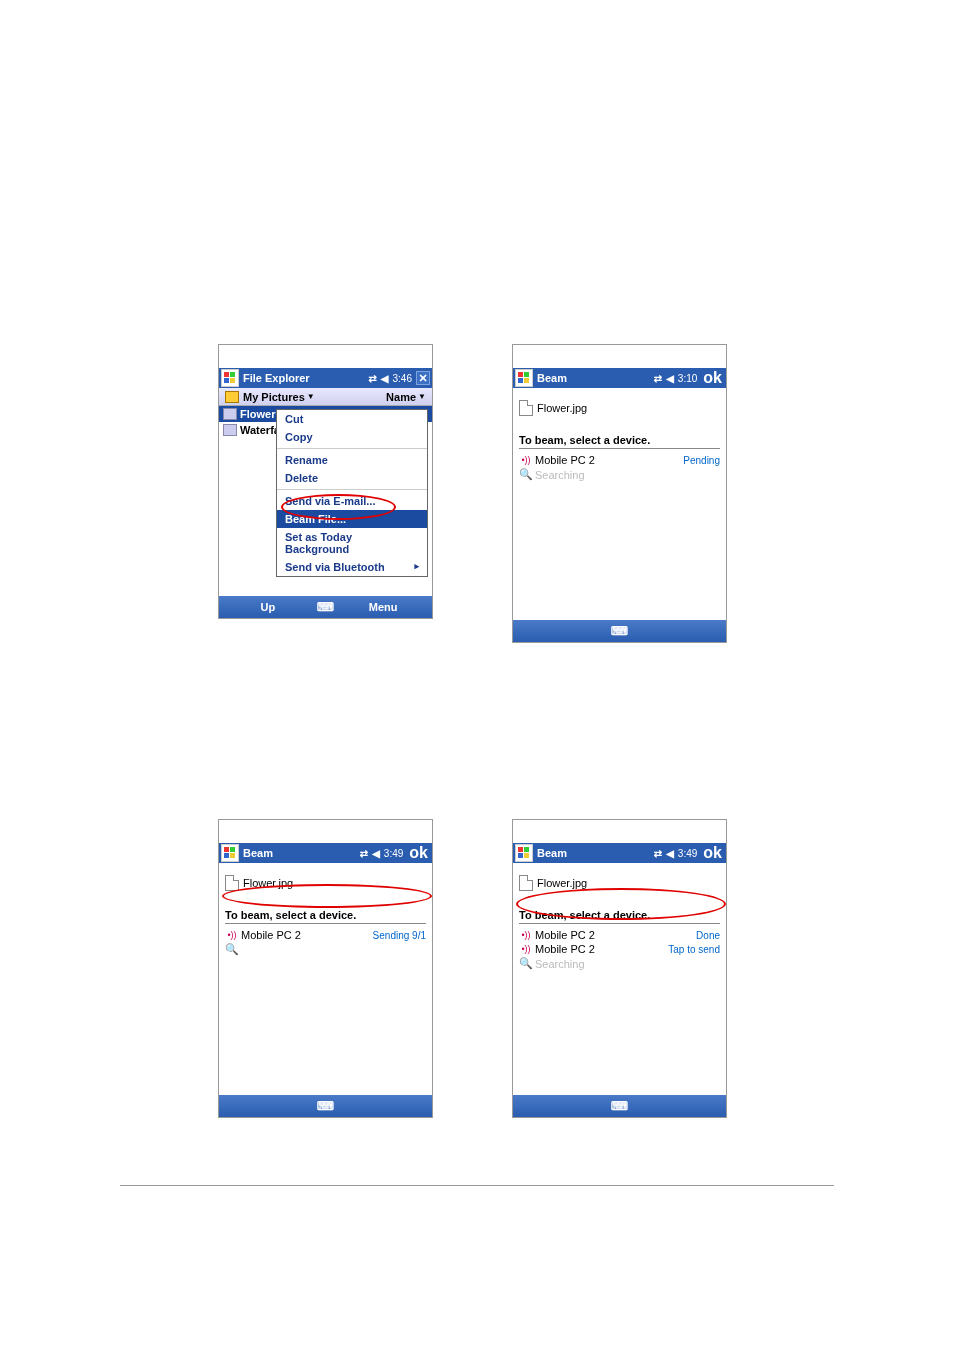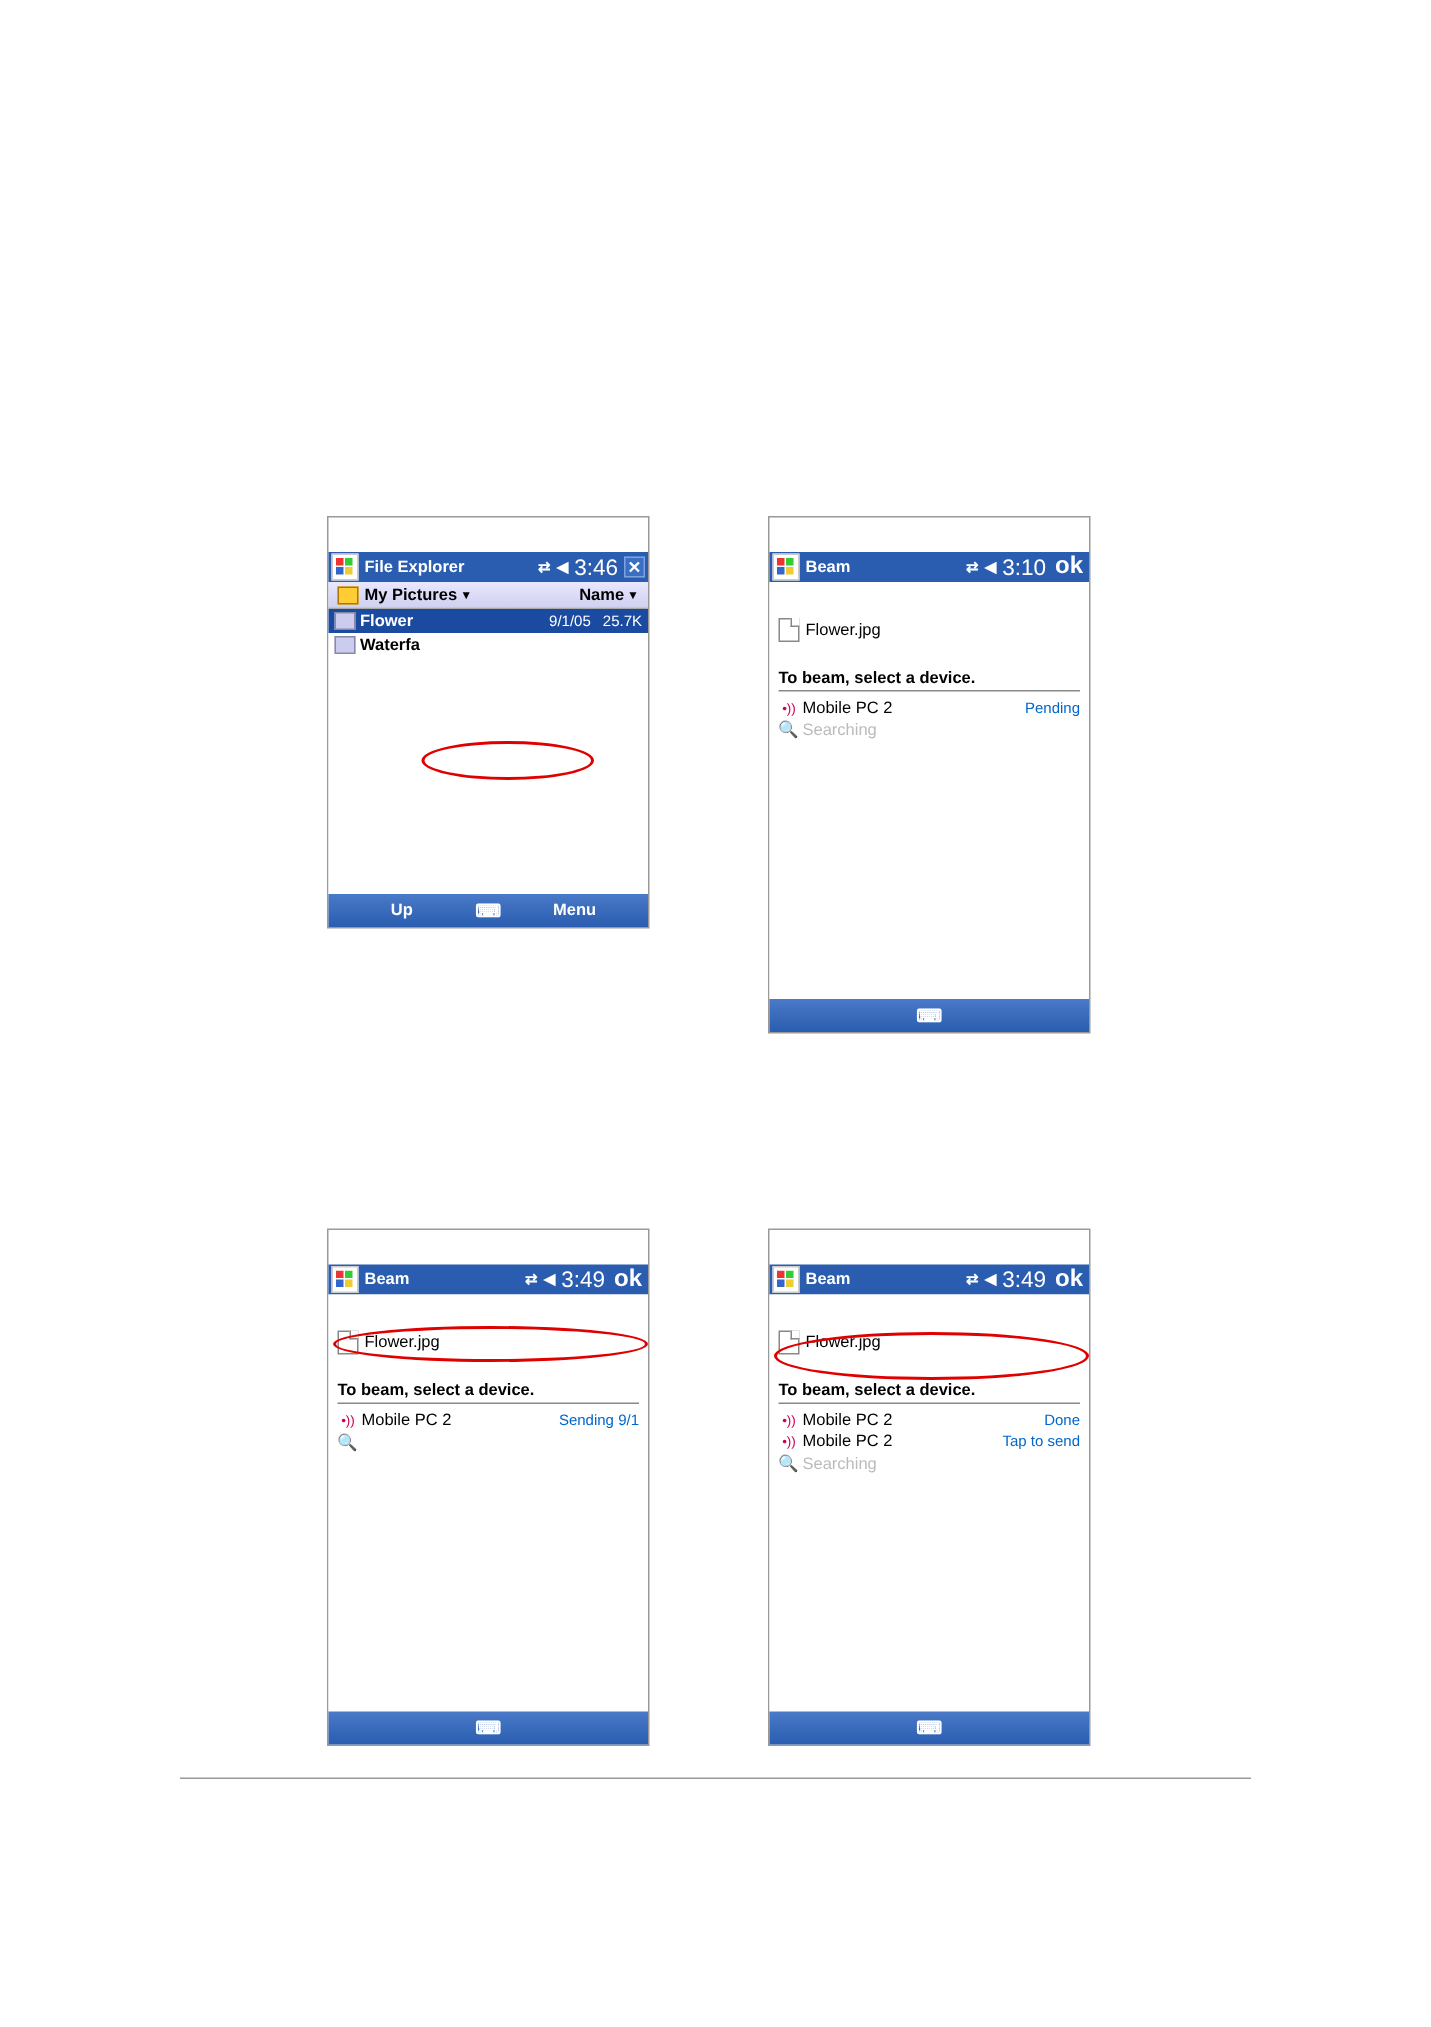--- a/index.html
+++ b/index.html
@@ -3,21 +3,21 @@
 <meta charset="utf-8">
 <style>
   * { box-sizing: border-box; margin: 0; padding: 0; }
   body { font-family: Tahoma, Arial, sans-serif; background: #fff; width: 954px; height: 1351px; position: relative; }
   .screenshot { position: absolute; width: 215px; border: 1px solid #999; background: #fff; }
   .topbar { height: 20px; background: linear-gradient(#2a5db0,#2a5db0); display: flex; align-items: center; color: #fff; font-size: 11px; font-weight: bold; margin-top: 23px; }
   .topbar .winflag { width: 18px; height: 18px; margin-left: 2px; background:#fff; border:1px solid #ccc; display:flex; align-items:center; justify-content:center; }
   .winflag svg { width:12px; height:12px; }
   .topbar .title { margin-left: 4px; flex: 1; }
   .topbar .icons { display: flex; align-items: center; gap: 4px; margin-right: 2px; }
-  .topbar .time { font-weight: normal; font-size: 15px; }
+  .topbar .time { font-weight: normal; font-size: 10px; }
   .topbar .closebox { width: 14px; height: 14px; background:#3a6fc4; color:#fff; display:flex; align-items:center; justify-content:center; font-size:11px; border:1px solid #7aa3e0; }
   .topbar .okbox { font-size:16px; font-weight:bold; color:#fff; padding:0 2px;}
   .signal-icon { font-size:10px; }
   .speaker-icon { font-size:10px; }
   .subbar { height: 18px; background: linear-gradient(#e8e8ff,#d0d0f0); display:flex; align-items:center; font-size:11px; font-weight:bold; padding: 0 6px; border-bottom:1px solid #aaa;}
   .subbar .folder-icon { width:14px; height:12px; margin-right:4px; background:#ffcc33; border:1px solid #aa7700;}
   .subbar .dropdown-arrow { font-size:8px; margin-left:2px;}
   .subbar .spacer { flex:1;}
   .filearea { position: relative; height: 190px; background:#fff; font-size:11px; }
   .filerow { display:flex; align-items:center; height:16px; padding:0 4px; }
@@ -29,21 +29,21 @@
   .contextmenu { position:absolute; left:57px; top:3px; width:152px; background:#fff; border:1px solid #666; font-size:11px; font-weight:bold; color:#1a3a8a; }
   .contextmenu .cm-item { padding:3px 8px; }
   .contextmenu .cm-sep { border-top:1px solid #ccc; margin:2px 0;}
   .contextmenu .cm-item.highlighted { background:#1a4ba0; color:#fff;}
   .contextmenu .cm-item.submenu::after { content:"▸"; float:right; font-size:9px;}
   .bottombar { height:22px; background:linear-gradient(#4a7ac8,#2a5db0); display:flex; align-items:center; color:#fff; font-size:11px; font-weight:bold;}
   .bottombar .bb-left { flex:1; text-align:center;}
   .bottombar .bb-right { flex:1; text-align:center;}
   .bottombar .kbd { font-size:12px;}
   .red-ellipse { position:absolute; border:2px solid #e00000; border-radius:50%; pointer-events:none; }
-  .beam-content { padding: 24px 6px; font-size:11px; height:278px; background:#fff;}
+  .beam-content { padding: 12px 6px; font-size:11px; height:232px; background:#fff;}
   .beam-file { display:flex; align-items:center; margin-bottom:18px;}
   .beam-file .page-icon { width:14px; height:16px; border:1px solid #888; margin-right:4px; background:#fff; position:relative;}
   .beam-file .page-icon::after { content:""; position:absolute; right:-1px; top:-1px; width:5px; height:5px; background:#fff; border-left:1px solid #888; border-bottom:1px solid #888;}
   .beam-instr { font-weight:bold; border-bottom:1px solid #888; padding-bottom:2px; margin-bottom:4px;}
   .devrow { display:flex; align-items:center; font-size:11px; padding:1px 0;}
   .devrow .dev-icon { width:14px; margin-right:2px; display:flex; align-items:center; justify-content:center;}
   .devrow .dev-name { flex:1;}
   .devrow .dev-status { color:#0066cc; font-size:10px;}
   .searching { color:#bbb;}
   .searching .dev-icon { color:#888;}
@@ -84,20 +84,32 @@
     <div class="filerow selected">
       <span class="fileicon" style="background:#cce;border:1px solid #88a;"></span>
       <span class="filename">Flower</span>
       <span class="filedate">9/1/05</span>
       <span class="filesize">25.7K</span>
     </div>
     <div class="filerow">
       <span class="fileicon" style="background:#cce;border:1px solid #88a;"></span>
       <span class="filename">Waterfa</span>
     </div>
+    <div class="contextmenu">
+      <div class="cm-item">Cut</div>
+      <div class="cm-item">Copy</div>
+      <div class="cm-sep"></div>
+      <div class="cm-item">Rename</div>
+      <div class="cm-item">Delete</div>
+      <div class="cm-sep"></div>
+      <div class="cm-item">Send via E-mail...</div>
+      <div class="cm-item highlighted">Beam File...</div>
+      <div class="cm-item">Set as Today Background</div>
+      <div class="cm-item submenu">Send via Bluetooth</div>
+    </div>
   </div>
   <div class="bottombar">
     <div class="bb-left">Up</div>
     <div class="kbd">⌨</div>
     <div class="bb-right">Menu</div>
   </div>
   <div class="red-ellipse" style="left:62px; top:149px; width:115px; height:26px;"></div>
 </div>
 
 <div class="screenshot" style="left:512px; top:344px;">

